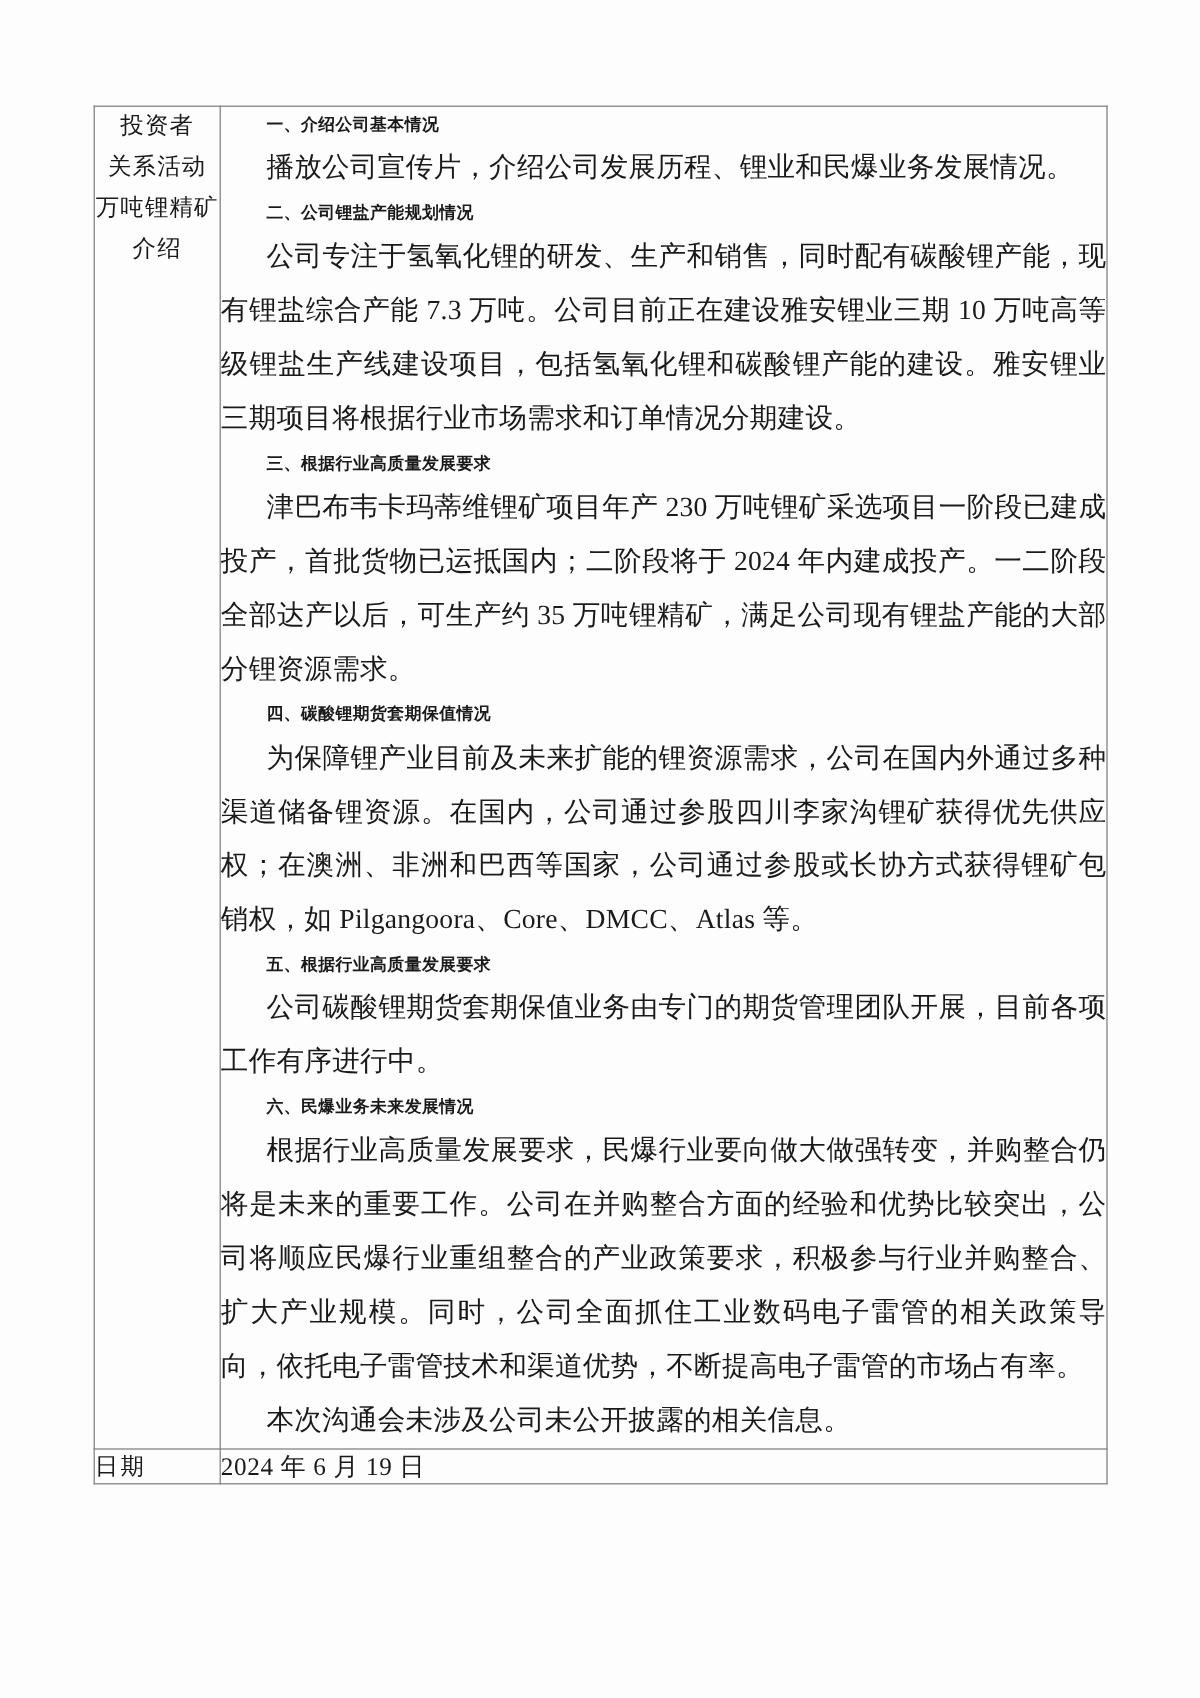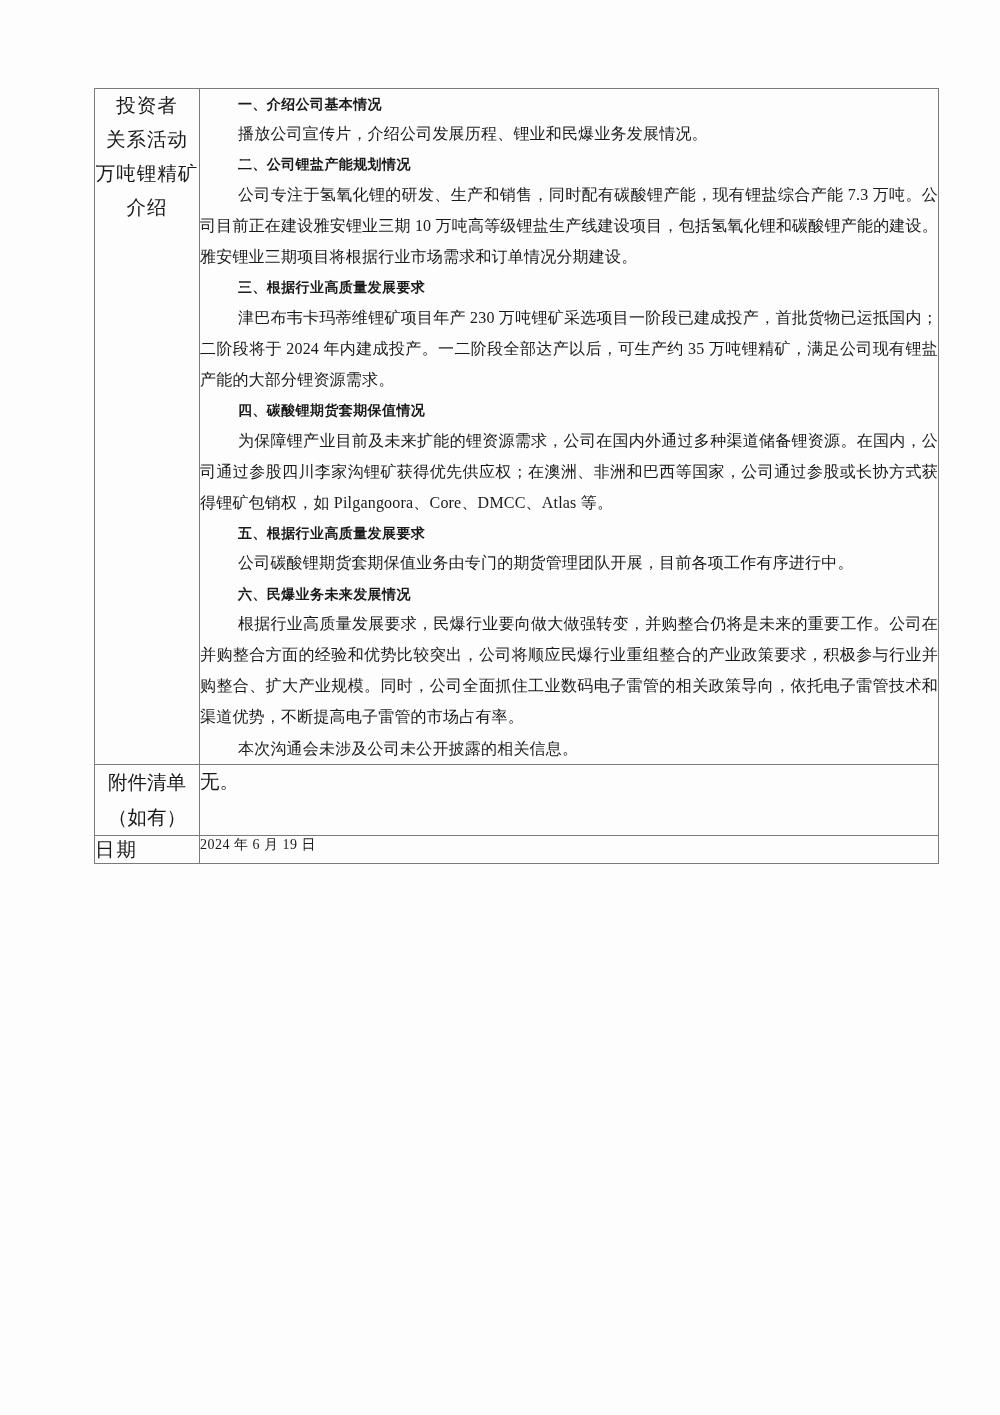--- a/index.html
+++ b/index.html
@@ -15,21 +15,21 @@
   }
   .page {
     position: relative;
     width: 1000px;
     height: 1415px;
     background: #fdfdfd;
     box-sizing: border-box;
   }
   .doc-table {
     position: absolute;
-    left: 94px;
+    left: 78px;
     top: 88px;
     width: 845px;
     border-collapse: collapse;
     table-layout: fixed;
   }
   .doc-table td {
     border: 1px solid #7a7a7a;
     vertical-align: top;
     padding: 0;
   }
@@ -52,21 +52,21 @@
   }
   .sec-title {
     font-size: 14px;
     font-weight: bold;
     line-height: 1.95;
     margin: 2px 0 0 0;
     text-indent: 38px;
     letter-spacing: 0.4px;
   }
   .para {
-    font-size: 16px;
+    font-size: 23px;
     line-height: 1.95;
     margin: 0;
     text-indent: 38px;
     text-align: justify;
     letter-spacing: 0.2px;
   }
   .attach-label {
     text-align: center;
     vertical-align: middle;
     font-size: 19.5px;
@@ -78,21 +78,21 @@
     padding: 14px 14px 28px 14px;
     line-height: 1.7;
   }
   .date-label {
     vertical-align: middle;
     font-size: 19.5px;
     padding: 16px 2px;
     letter-spacing: 2px;
   }
   .date-content {
-    font-size: 14px;
+    font-size: 21px;
     padding: 16px 14px;
     vertical-align: middle;
     letter-spacing: 0.5px;
   }
 </style>
 </head>
 <body>
 
 <div class="page">
   <table class="doc-table">
@@ -125,27 +125,20 @@
           <div class="sec-title">五、根据行业高质量发展要求</div>
           <p class="para">公司碳酸锂期货套期保值业务由专门的期货管理团队开展，目前各项工作有序进行中。</p>
 
           <div class="sec-title">六、民爆业务未来发展情况</div>
           <p class="para">根据行业高质量发展要求，民爆行业要向做大做强转变，并购整合仍将是未来的重要工作。公司在并购整合方面的经验和优势比较突出，公司将顺应民爆行业重组整合的产业政策要求，积极参与行业并购整合、扩大产业规模。同时，公司全面抓住工业数码电子雷管的相关政策导向，依托电子雷管技术和渠道优势，不断提高电子雷管的市场占有率。</p>
           <p class="para">本次沟通会未涉及公司未公开披露的相关信息。</p>
 
         </td>
       </tr>
 
-      <tr>
-        <td class="attach-label">
-          <span class="lbl-line">附件清单</span>
-          <span class="lbl-line">（如有）</span>
-        </td>
-        <td class="attach-content">无。</td>
-      </tr>
 
       <tr>
         <td class="date-label">日期</td>
         <td class="date-content">2024 年 6 月 19 日</td>
       </tr>
     </tbody>
   </table>
 </div>
 
 </body></html>

